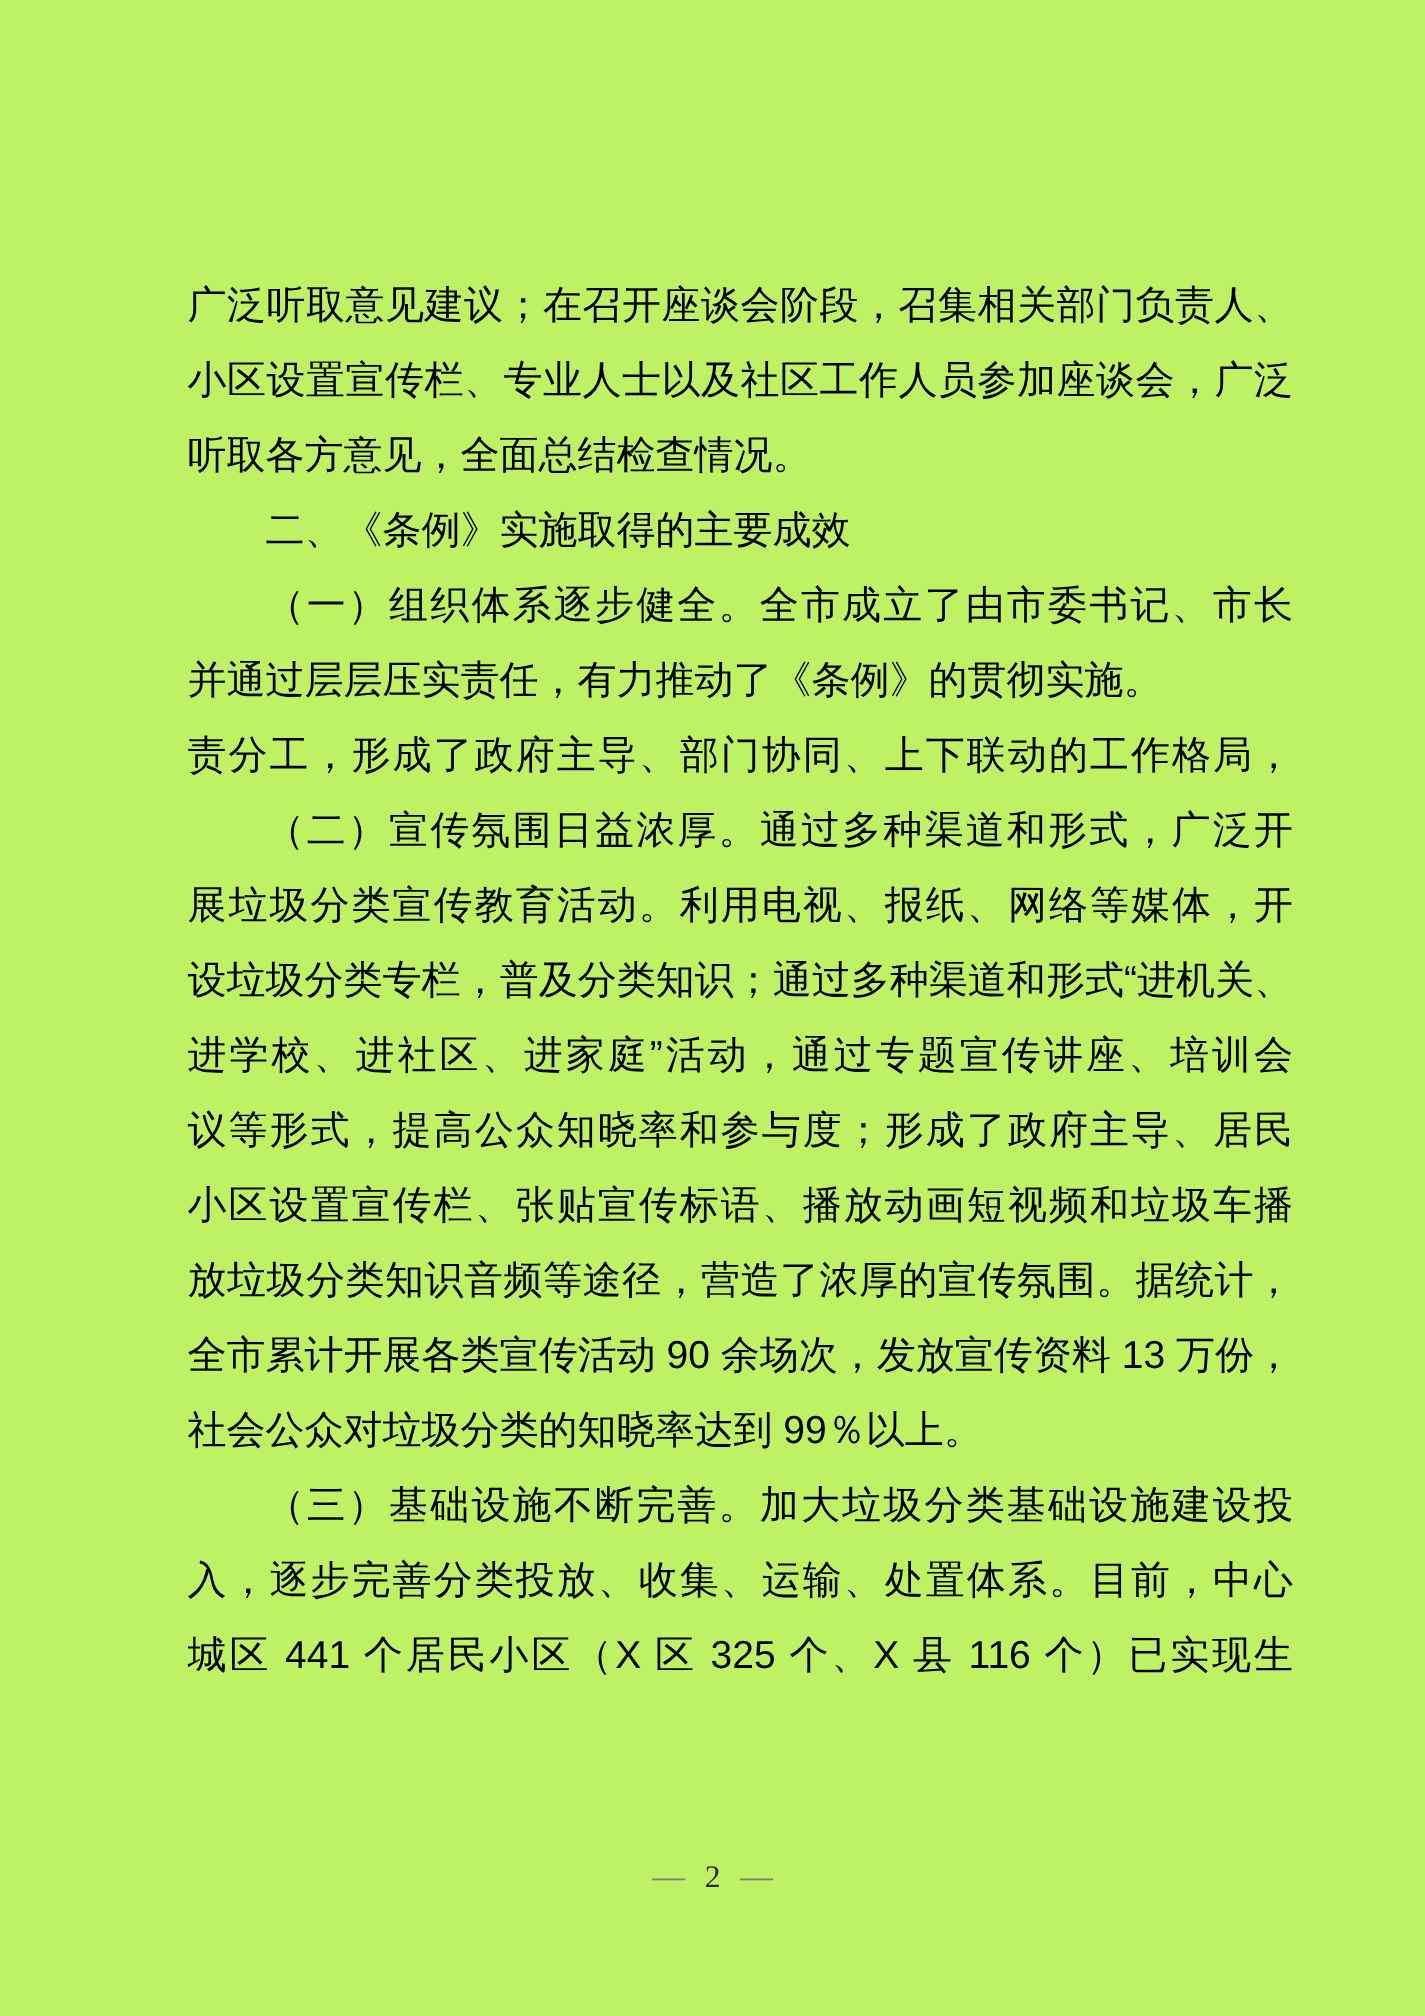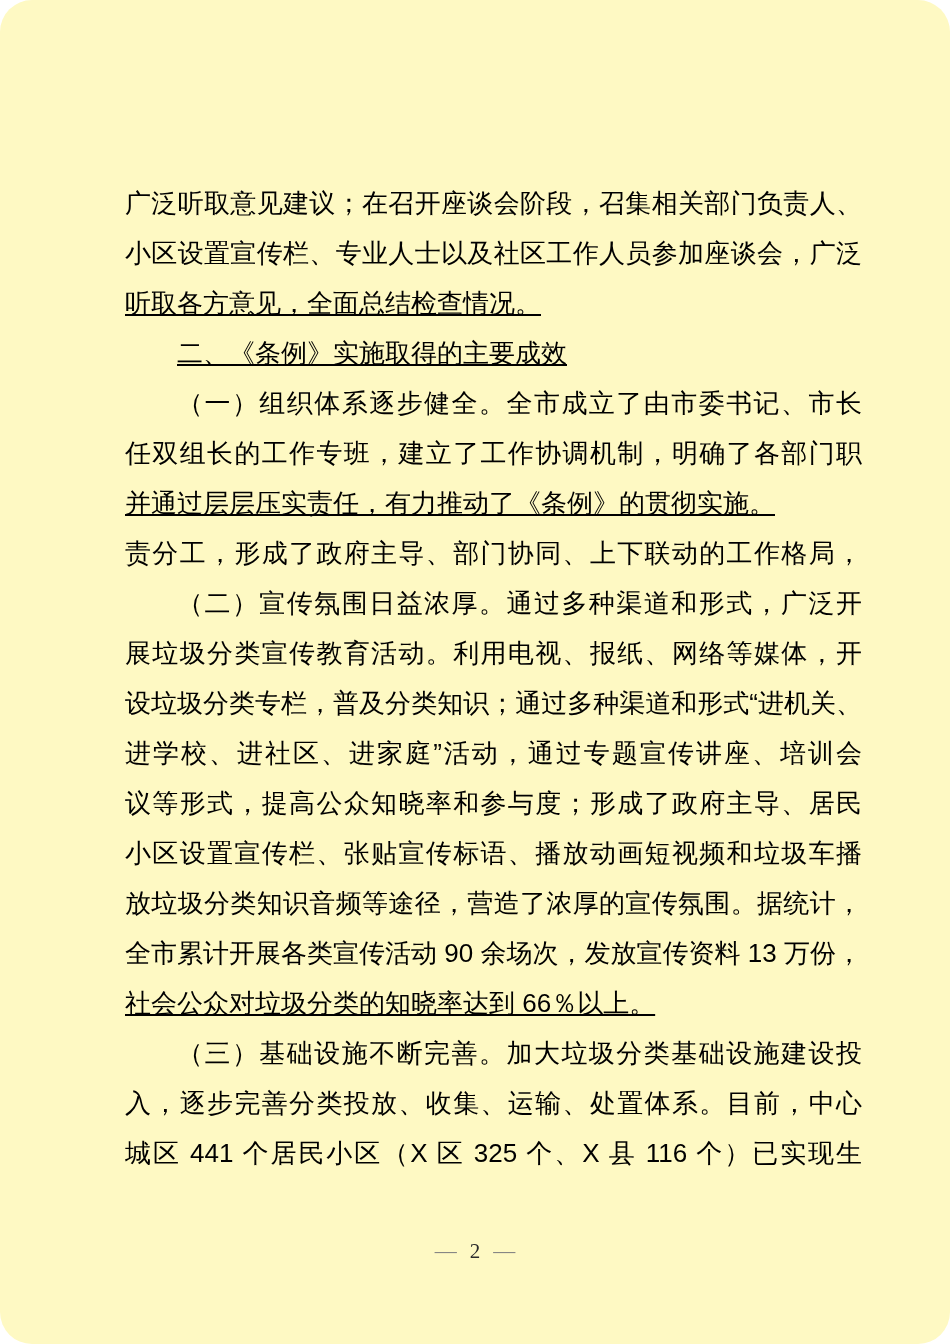--- a/index.html
+++ b/index.html
@@ -10,22 +10,21 @@
     width: 950px;
     height: 1344px;
     background: #ffffff;
     position: relative;
     overflow: hidden;
     font-family: "Liberation Sans", sans-serif;
   }
   .page {
     position: absolute;
     inset: 0;
-    background: #fef9c3;
-    border-radius: 32px;
+    background: #bef264;
   }
   .body-text {
     position: absolute;
     left: 125px;
     top: 178px;
     width: 737px;
     font-size: 26px;
     color: #000000;
     letter-spacing: 0;
   }
@@ -33,21 +32,20 @@
     height: 50px;
     line-height: 50px;
     text-align: justify;
     text-align-last: justify;
     overflow: hidden;
     white-space: normal;
   }
   .line.end {
     text-align: right;
     text-align-last: left;
-    text-decoration: underline;
   }
   .line.indent {
     padding-left: 52px;
   }
   .footer {
     position: absolute;
     top: 1236px;
     left: 0;
     width: 950px;
     text-align: center;
@@ -69,32 +67,31 @@
 <body>
 
 <div class="page">
 
   <div class="body-text">
       <div class="line">广泛听取意见建议；在召开座谈会阶段，召集相关部门负责人、</div>
       <div class="line">小区设置宣传栏、专业人士以及社区工作人员参加座谈会，广泛</div>
       <div class="line end">听取各方意见，全面总结检查情况。</div>
       <div class="line indent end">二、《条例》实施取得的主要成效</div>
       <div class="line indent">（一）组织体系逐步健全。全市成立了由市委书记、市长</div>
-      <div class="line">任双组长的工作专班，建立了工作协调机制，明确了各部门职</div>
       <div class="line end">并通过层层压实责任，有力推动了《条例》的贯彻实施。</div>
       <div class="line">责分工，形成了政府主导、部门协同、上下联动的工作格局，</div>
       <div class="line indent">（二）宣传氛围日益浓厚。通过多种渠道和形式，广泛开</div>
       <div class="line">展垃圾分类宣传教育活动。利用电视、报纸、网络等媒体，开</div>
       <div class="line">设垃圾分类专栏，普及分类知识；通过多种渠道和形式“进机关、</div>
       <div class="line">进学校、进社区、进家庭”活动，通过专题宣传讲座、培训会</div>
       <div class="line">议等形式，提高公众知晓率和参与度；形成了政府主导、居民</div>
       <div class="line">小区设置宣传栏、张贴宣传标语、播放动画短视频和垃圾车播</div>
       <div class="line">放垃圾分类知识音频等途径，营造了浓厚的宣传氛围。据统计，</div>
       <div class="line">全市累计开展各类宣传活动 90 余场次，发放宣传资料 13 万份，</div>
-      <div class="line end">社会公众对垃圾分类的知晓率达到 66％以上。</div>
+      <div class="line end">社会公众对垃圾分类的知晓率达到 99％以上。</div>
       <div class="line indent">（三）基础设施不断完善。加大垃圾分类基础设施建设投</div>
       <div class="line">入，逐步完善分类投放、收集、运输、处置体系。目前，中心</div>
       <div class="line">城区 441 个居民小区（X 区 325 个、X 县 116 个）已实现生</div>
     </div>
 
   <div class="footer">
     <span class="dash">—</span><span class="pagenum">2</span><span class="dash">—</span>
   </div>
 
 </div>

